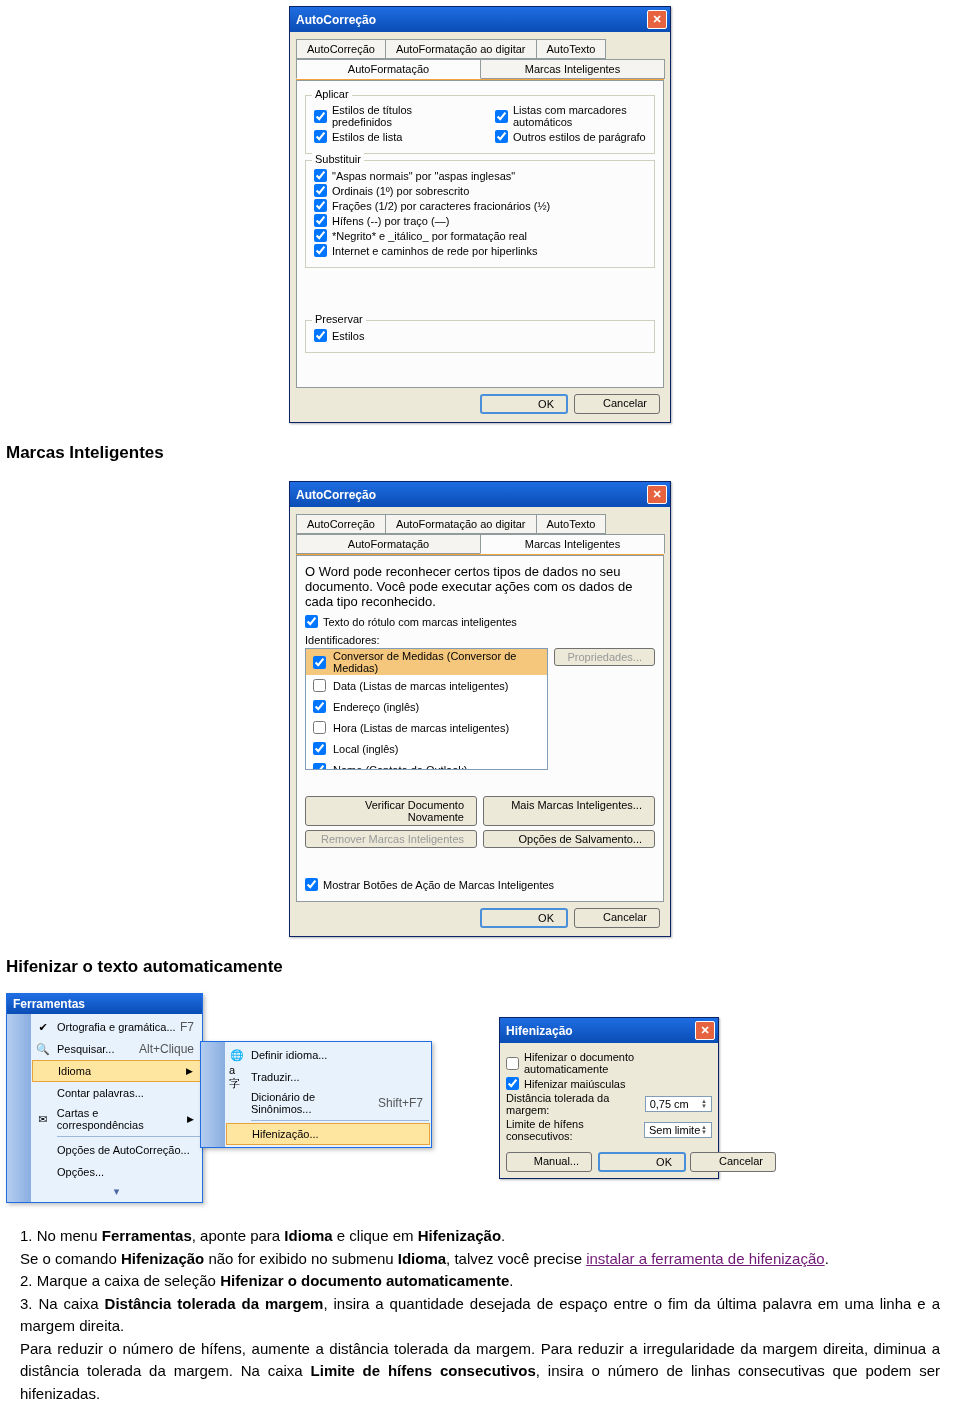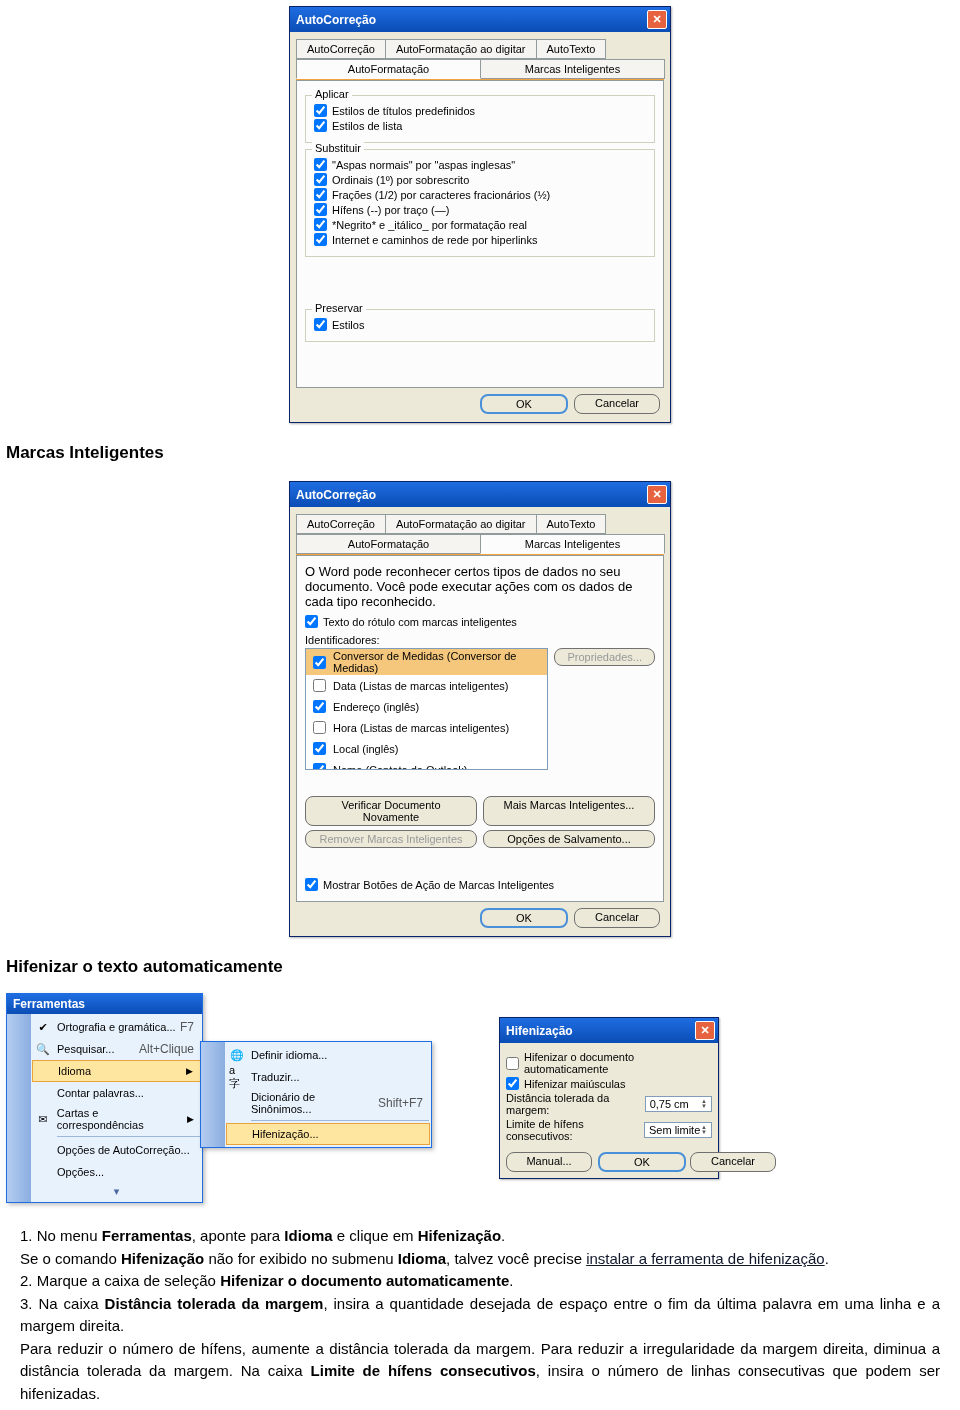--- a/index.html
+++ b/index.html
@@ -1,18 +1,18 @@
 <!DOCTYPE html>
 <html><head>
 <meta charset="utf-8">
 <style>
 body{margin:0;font-family:Arial,sans-serif;background:#fff;color:#000;width:960px}
 .doc-text{font-size:15px;line-height:1.5;padding:4px 20px 12px}
 .section-title{font-weight:bold;font-size:17px;font-family:"Arial Narrow",Arial,sans-serif;padding:6px 6px 12px}
-.link{color:#0f172a;text-decoration:underline}
+.link{color:#701a75;text-decoration:underline}
 .bold{font-weight:bold}
 
 
 .win{border:1px solid #0A246A;background:#ECE9D8;font-family:Tahoma,sans-serif;font-size:11px;color:#000;box-shadow:1px 1px 2px rgba(0,0,0,0.3)}
 .titlebar{background:linear-gradient(to bottom,#1F6DE2,#0A4DB5);color:#fff;display:flex;justify-content:space-between;align-items:center;padding:3px 3px 3px 6px;font-weight:bold;font-size:12px}
 .close-btn{width:18px;height:17px;background:#E76340;border:1px solid #fff;display:flex;align-items:center;justify-content:center;color:#fff;font-size:11px;border-radius:2px}
 .win-body{padding:6px}
 
 
 .tabs-row{display:flex}
@@ -25,21 +25,21 @@
 .group-label{position:absolute;top:-8px;left:6px;background:#FCFCFC;padding:0 3px;font-size:11px}
 .group-label.blue{color:#0033cc}
 
 
 .chk{display:flex;align-items:center;gap:5px;margin:2px 0;font-size:11px}
 .chk input{width:13px;height:13px;margin:0}
 .two-col{display:flex;gap:30px}
 .two-col>div{flex:1}
 
 
-.btn{border:1px solid #707070;background:#ECE9D8;padding:2px 12px;font-size:11px;border-radius:8px;min-width:60px;text-align:center}
+.btn{border:1px solid #707070;background:#ECE9D8;padding:2px 12px;font-size:11px;border-radius:3px;min-width:60px;text-align:right}
 .btn.default{border:2px solid #4A90D9}
 .btn-row{display:flex;gap:6px;justify-content:flex-end;padding:6px 4px 2px}
 
 
 .listbox{border:1px solid #7F9DB9;background:#fff;height:120px;overflow:hidden}
 .list-item{display:flex;align-items:center;gap:4px;padding:1px 3px;font-size:11px}
 .list-item.sel{background:#F5C77D}
 
 
 .menu{border:1px solid #1F6DE2;background:#E8F2FD;font-family:Tahoma,sans-serif;font-size:11px;width:195px;box-shadow:2px 2px 4px rgba(0,0,0,0.25)}
@@ -97,20 +97,30 @@
           <div>
             <label class="chk">
                   <input type="checkbox" checked="" style="">
                   <span>Estilos de títulos predefinidos</span>
                 </label>
             <label class="chk">
                   <input type="checkbox" checked="" style="">
                   <span>Estilos de lista</span>
                 </label>
           </div>
+          <div>
+            <label class="chk">
+                  <input type="checkbox" checked="" style="">
+                  <span>Listas com marcadores automáticos</span>
+                </label>
+            <label class="chk">
+                  <input type="checkbox" checked="" style="">
+                  <span>Outros estilos de parágrafo</span>
+                </label>
+          </div>
         </div>
       </div>
       <div class="group">
         <span class="group-label">Substituir</span>
         <label class="chk">
               <input type="checkbox" checked="" style="">
               <span>"Aspas normais" por "aspas inglesas"</span>
             </label>
         <label class="chk">
               <input type="checkbox" checked="" style="">

